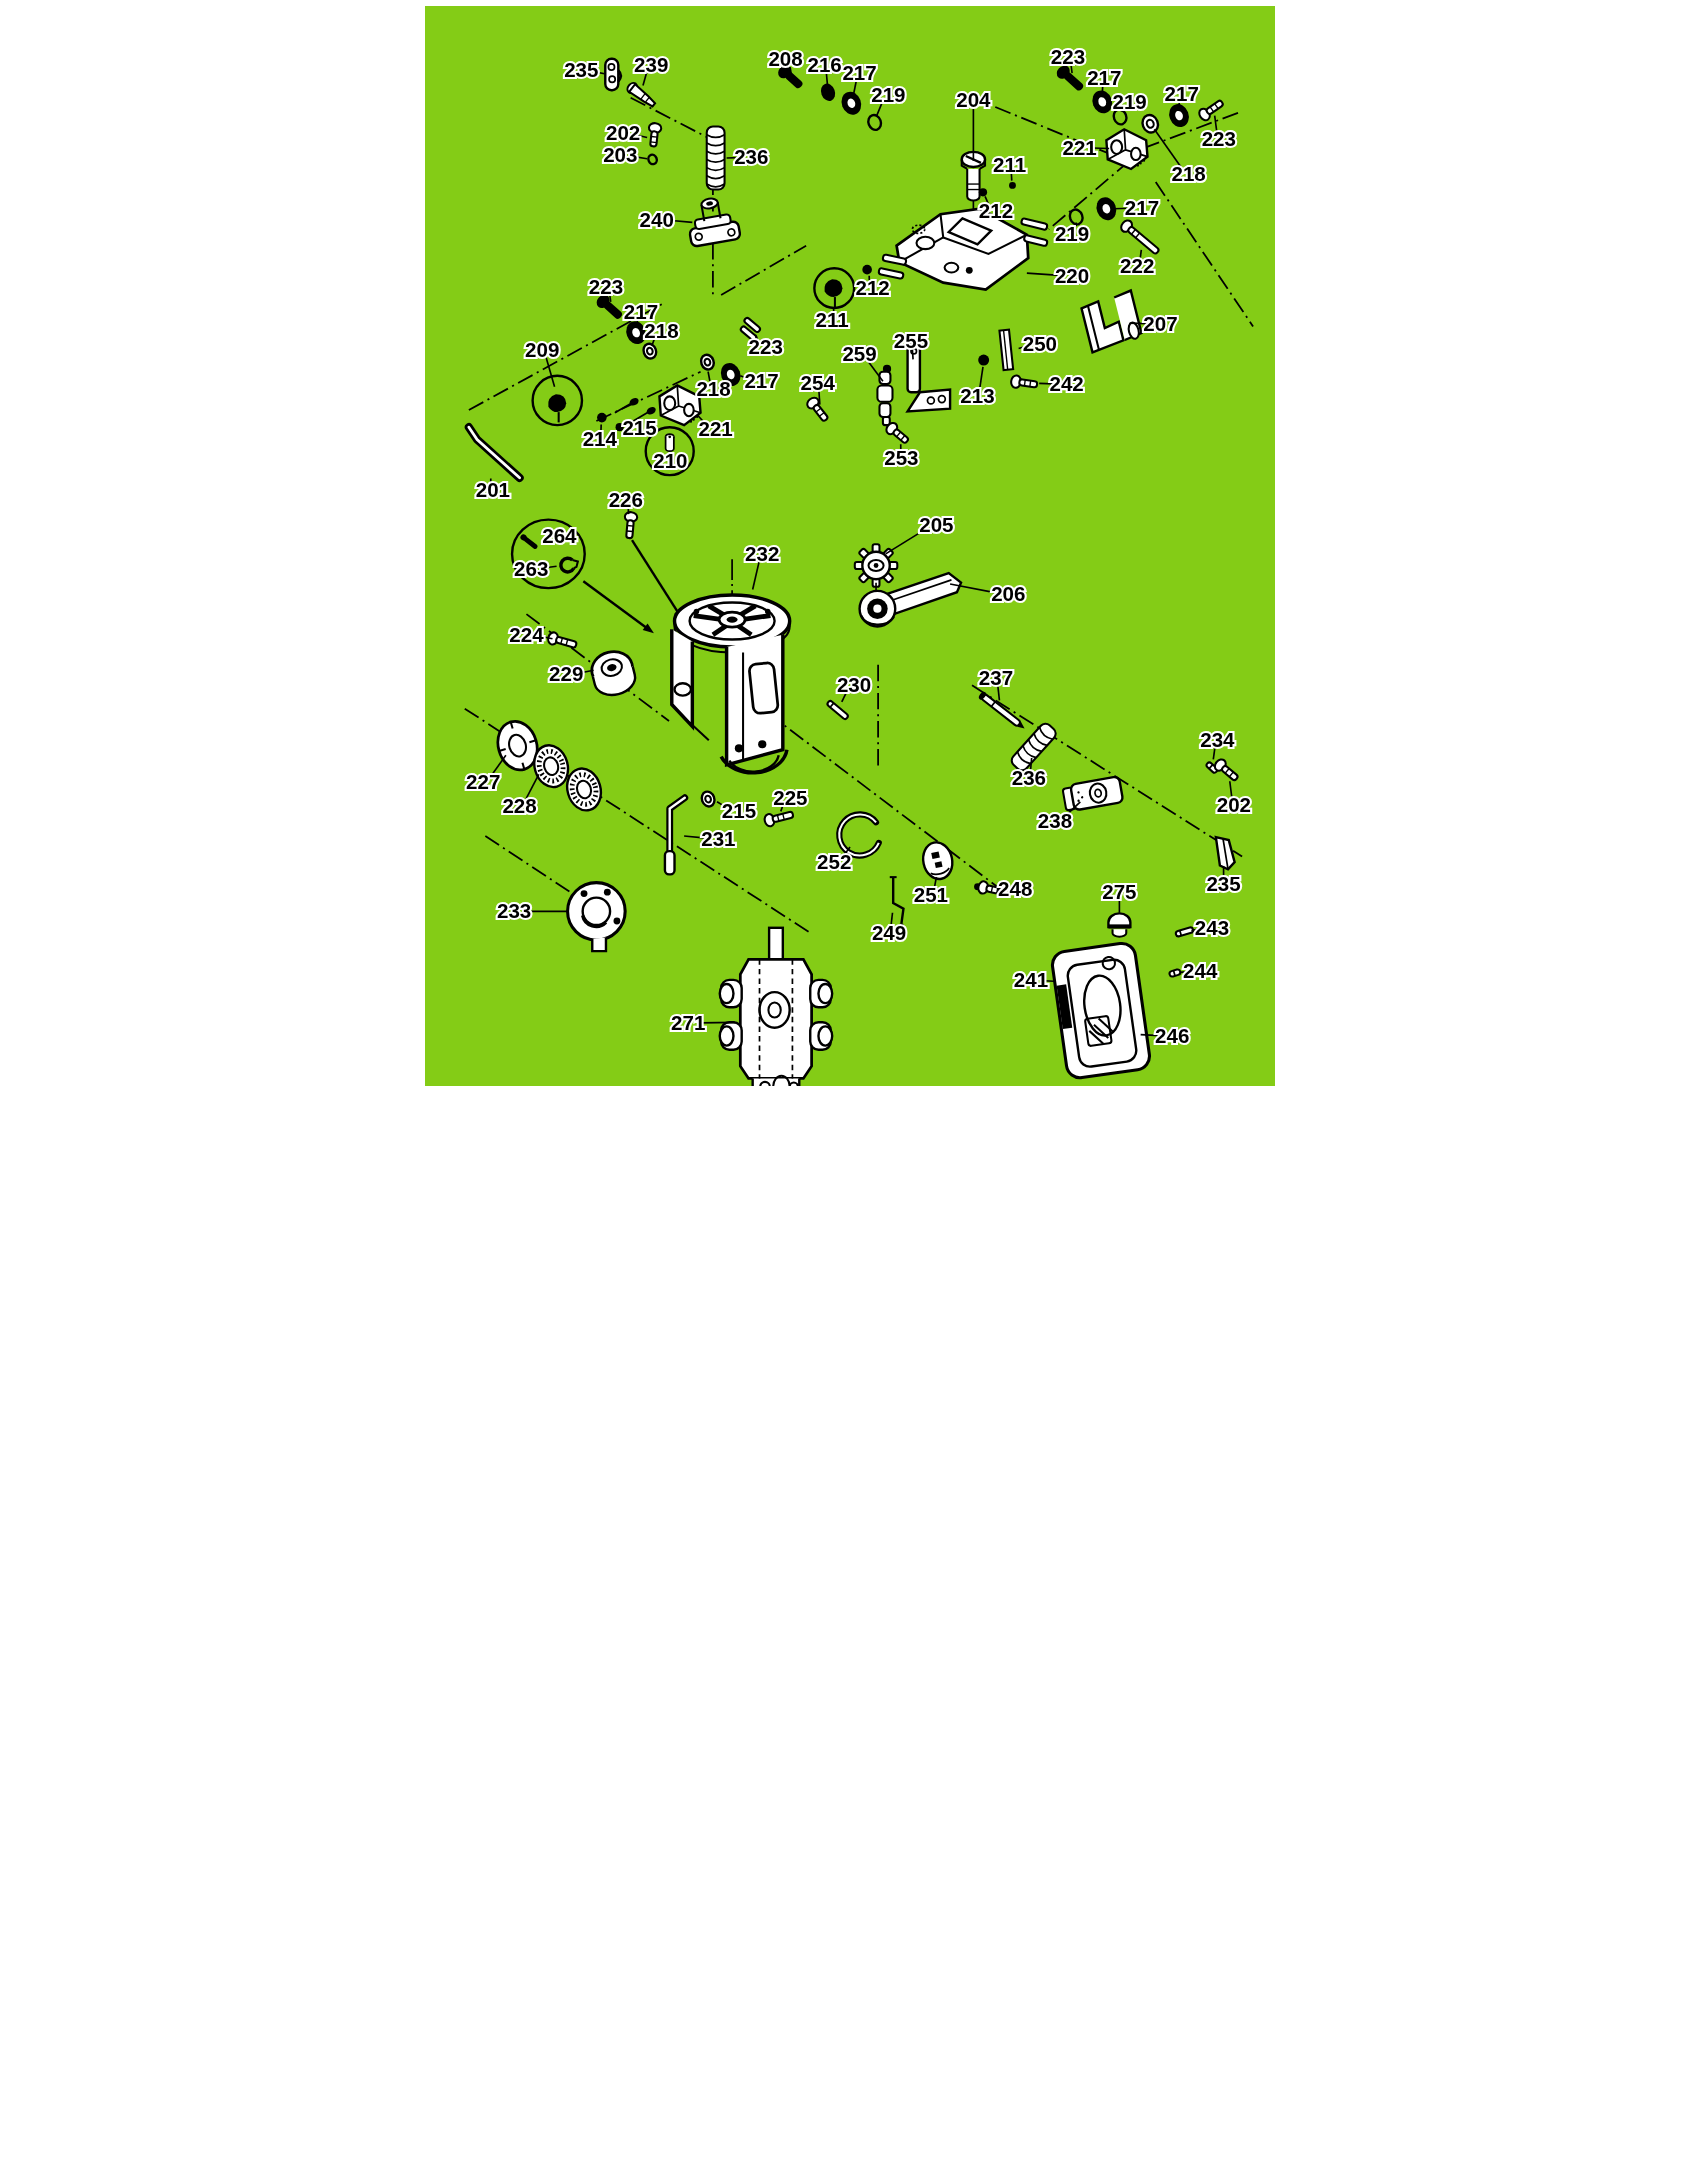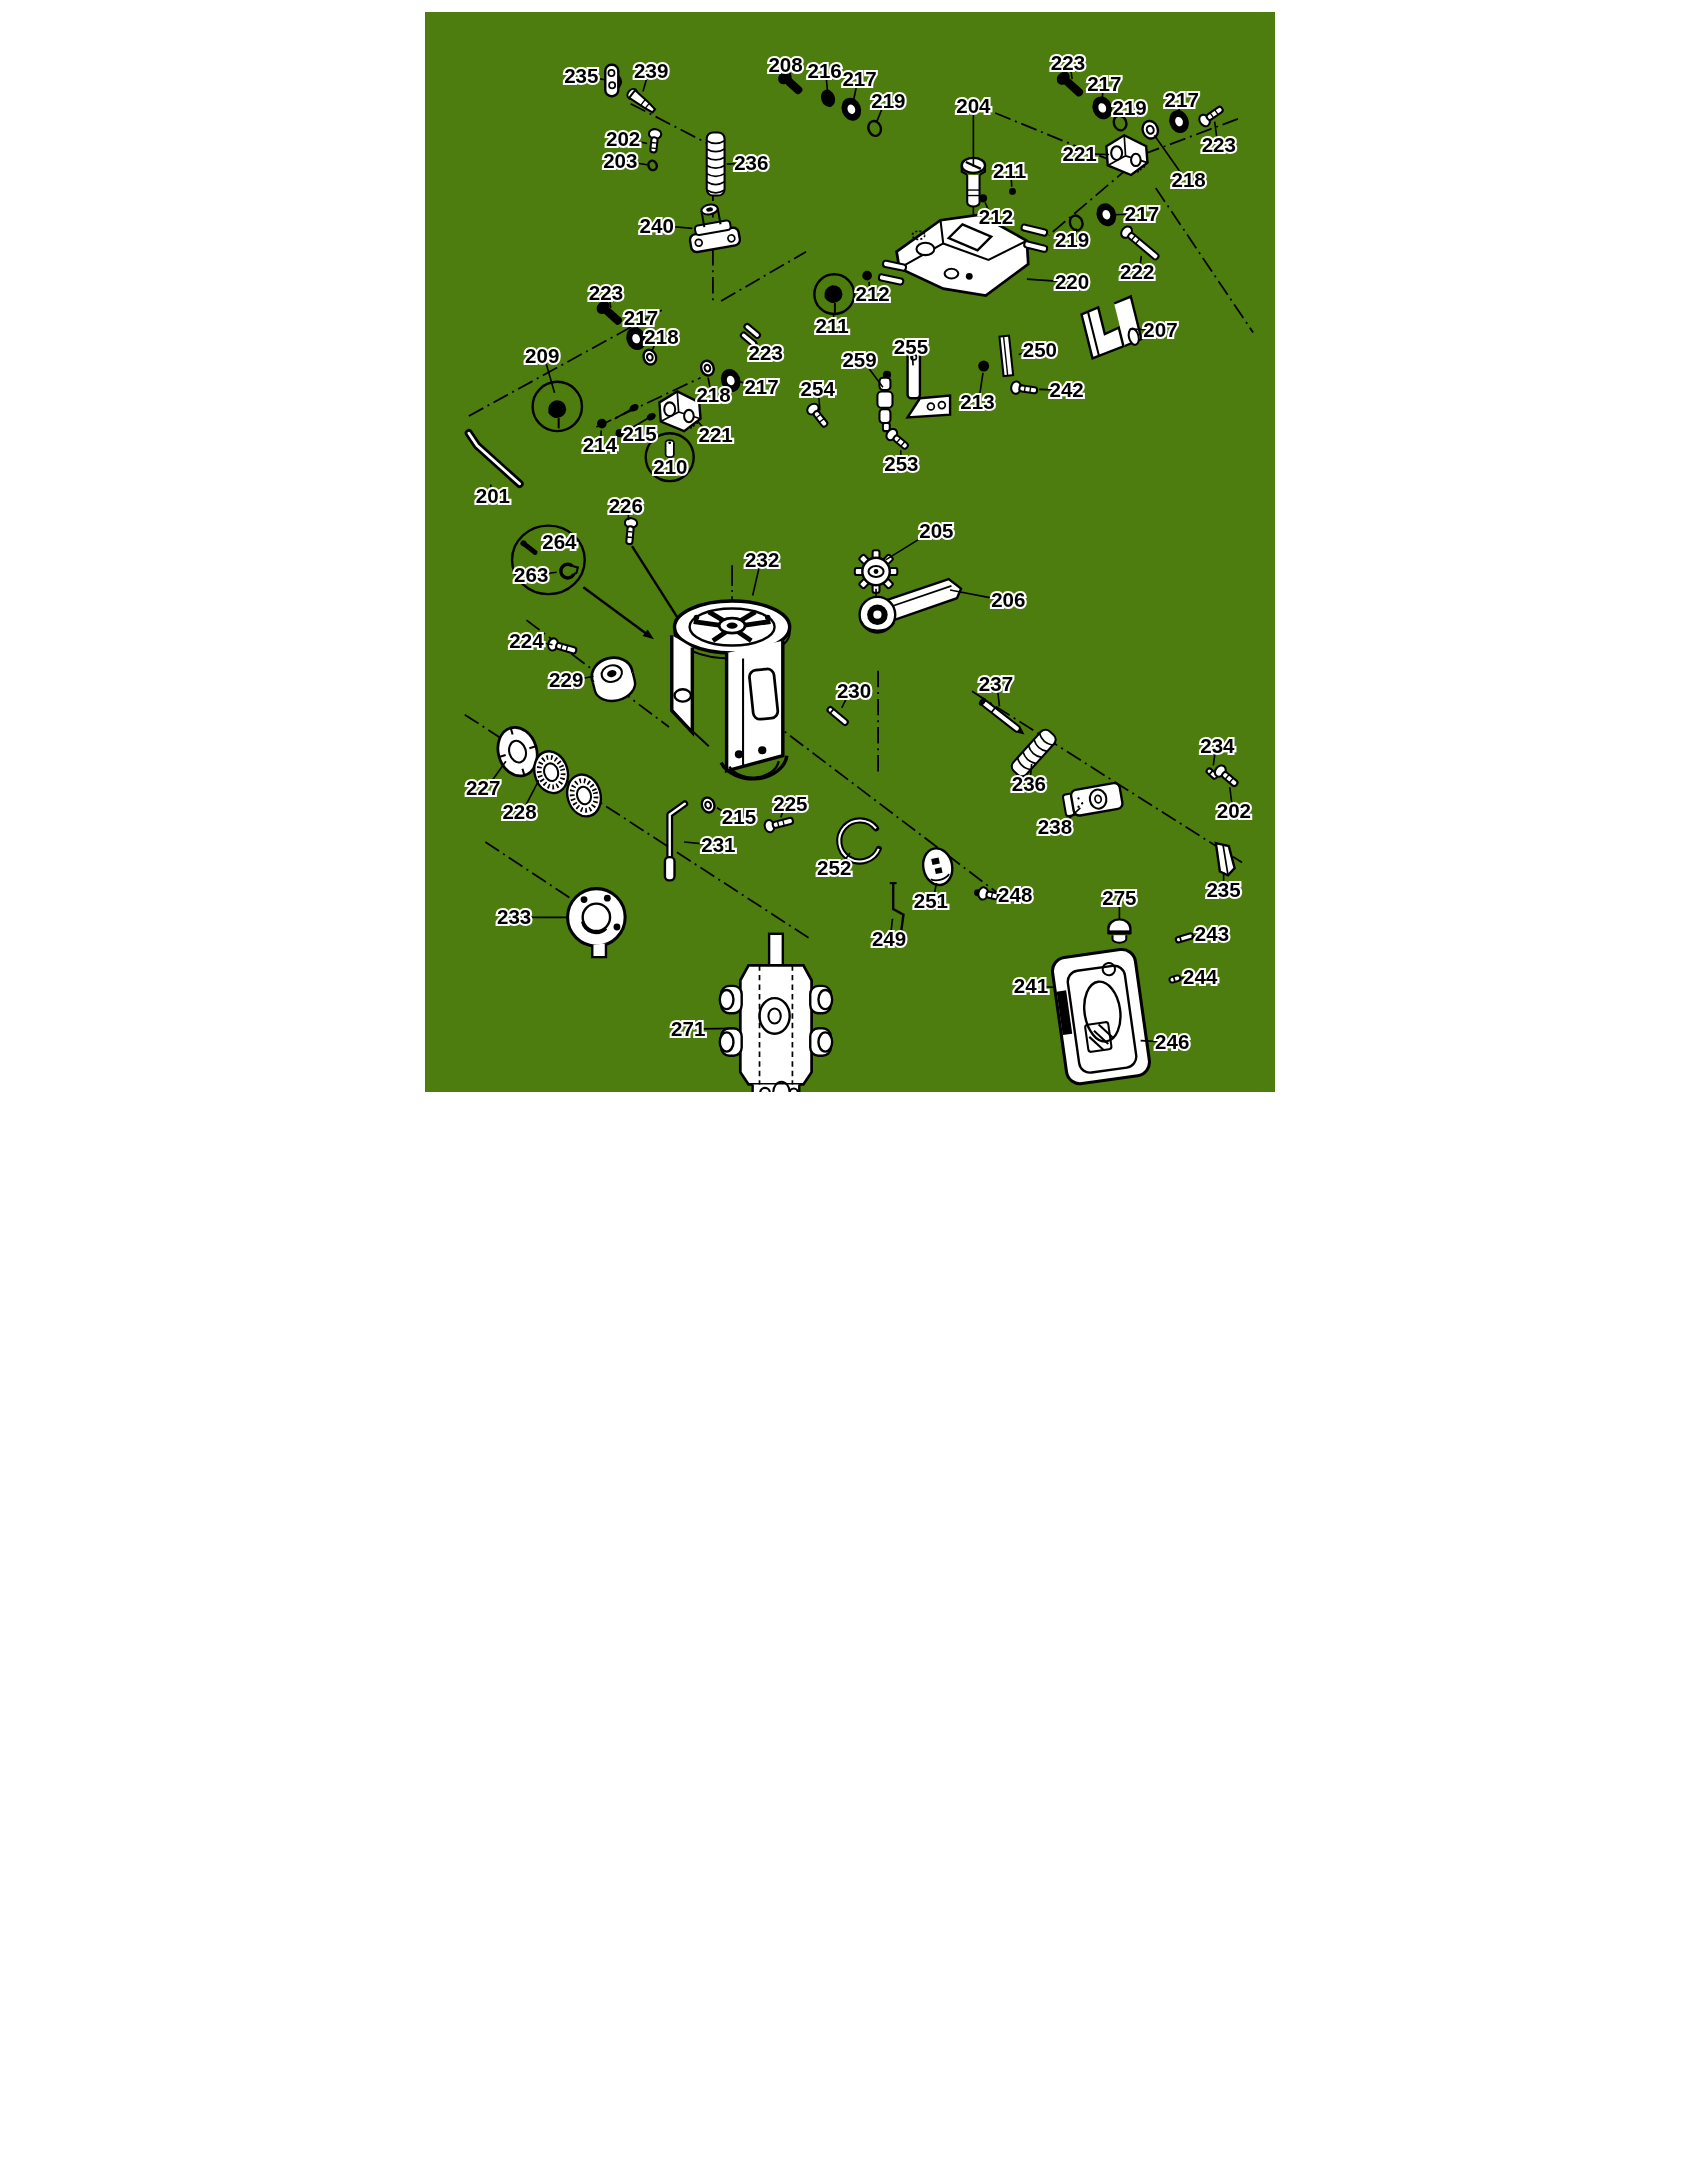--- a/index.html
+++ b/index.html
@@ -1,16 +1,16 @@
 <!DOCTYPE html>
 <html style="font-size:9.3px"><head>
 <meta charset="utf-8">
 <style>
   html,body{margin:0;padding:0;background:#ffffff;}
-  .page{position:relative;width:850px;height:1080px;background:#4d7c0f;margin:12px auto;overflow:hidden;}
+  .page{position:relative;width:850px;height:1080px;background:#84cc16;margin:6px auto;overflow:hidden;}
   .page svg{position:absolute;left:0;top:0;width:100%;height:100%;}
   text.co{font-family:"Liberation Sans","DejaVu Sans",sans-serif;font-weight:700;font-size:30px;
           fill:#000;stroke:#fff;stroke-width:6px;paint-order:stroke;text-anchor:middle;}
   line.ld{stroke:#000;stroke-width:2.4px;}
   line.ax{stroke:#000;stroke-width:2.6px;}
 </style>
 </head>
 <body>
 
 <div class="page">

